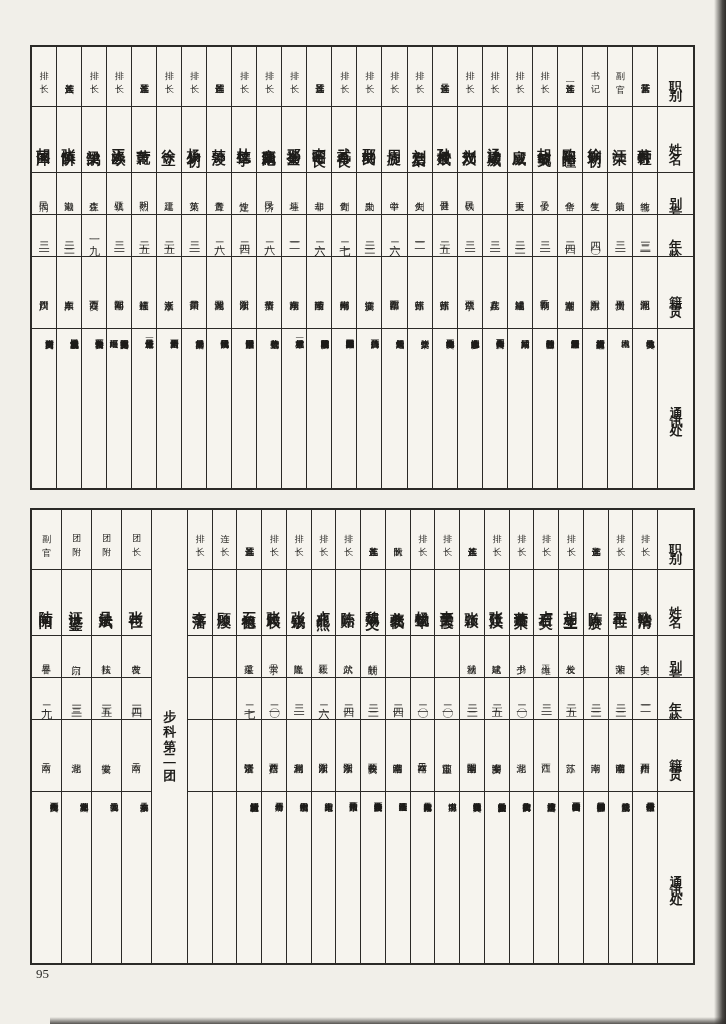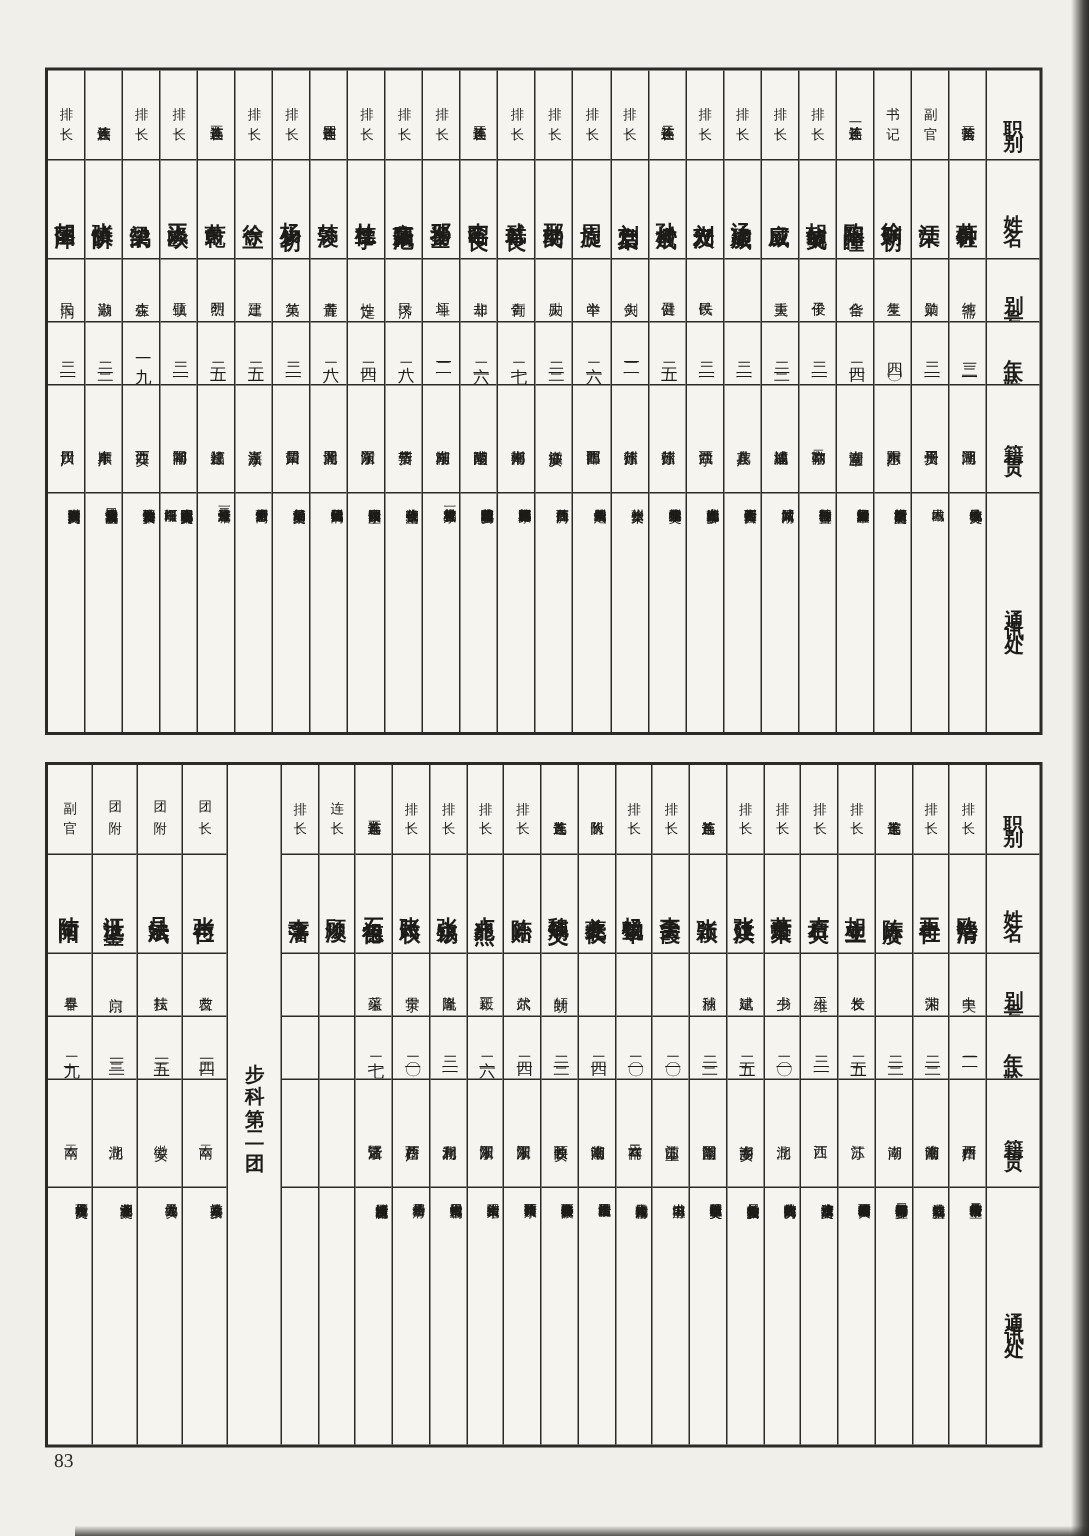--- a/index.html
+++ b/index.html
@@ -433,16 +433,16 @@
       </div>
       <div class="col wide">
         <div class="cell r0 spread">副官</div>
         <div class="cell r1">陆向阳</div>
         <div class="cell r2">春早</div>
         <div class="cell r3">二九</div>
         <div class="cell r4">云南</div>
         <div class="cell r5">广州桥商街九号楼下交</div>
       </div>
     </div>
-  <div class="page-number">83</div>
+  <div class="page-number">95</div>
   <div class="edge-right"></div>
   <div class="edge-bottom"></div>
 </div>
 
 </body></html>

